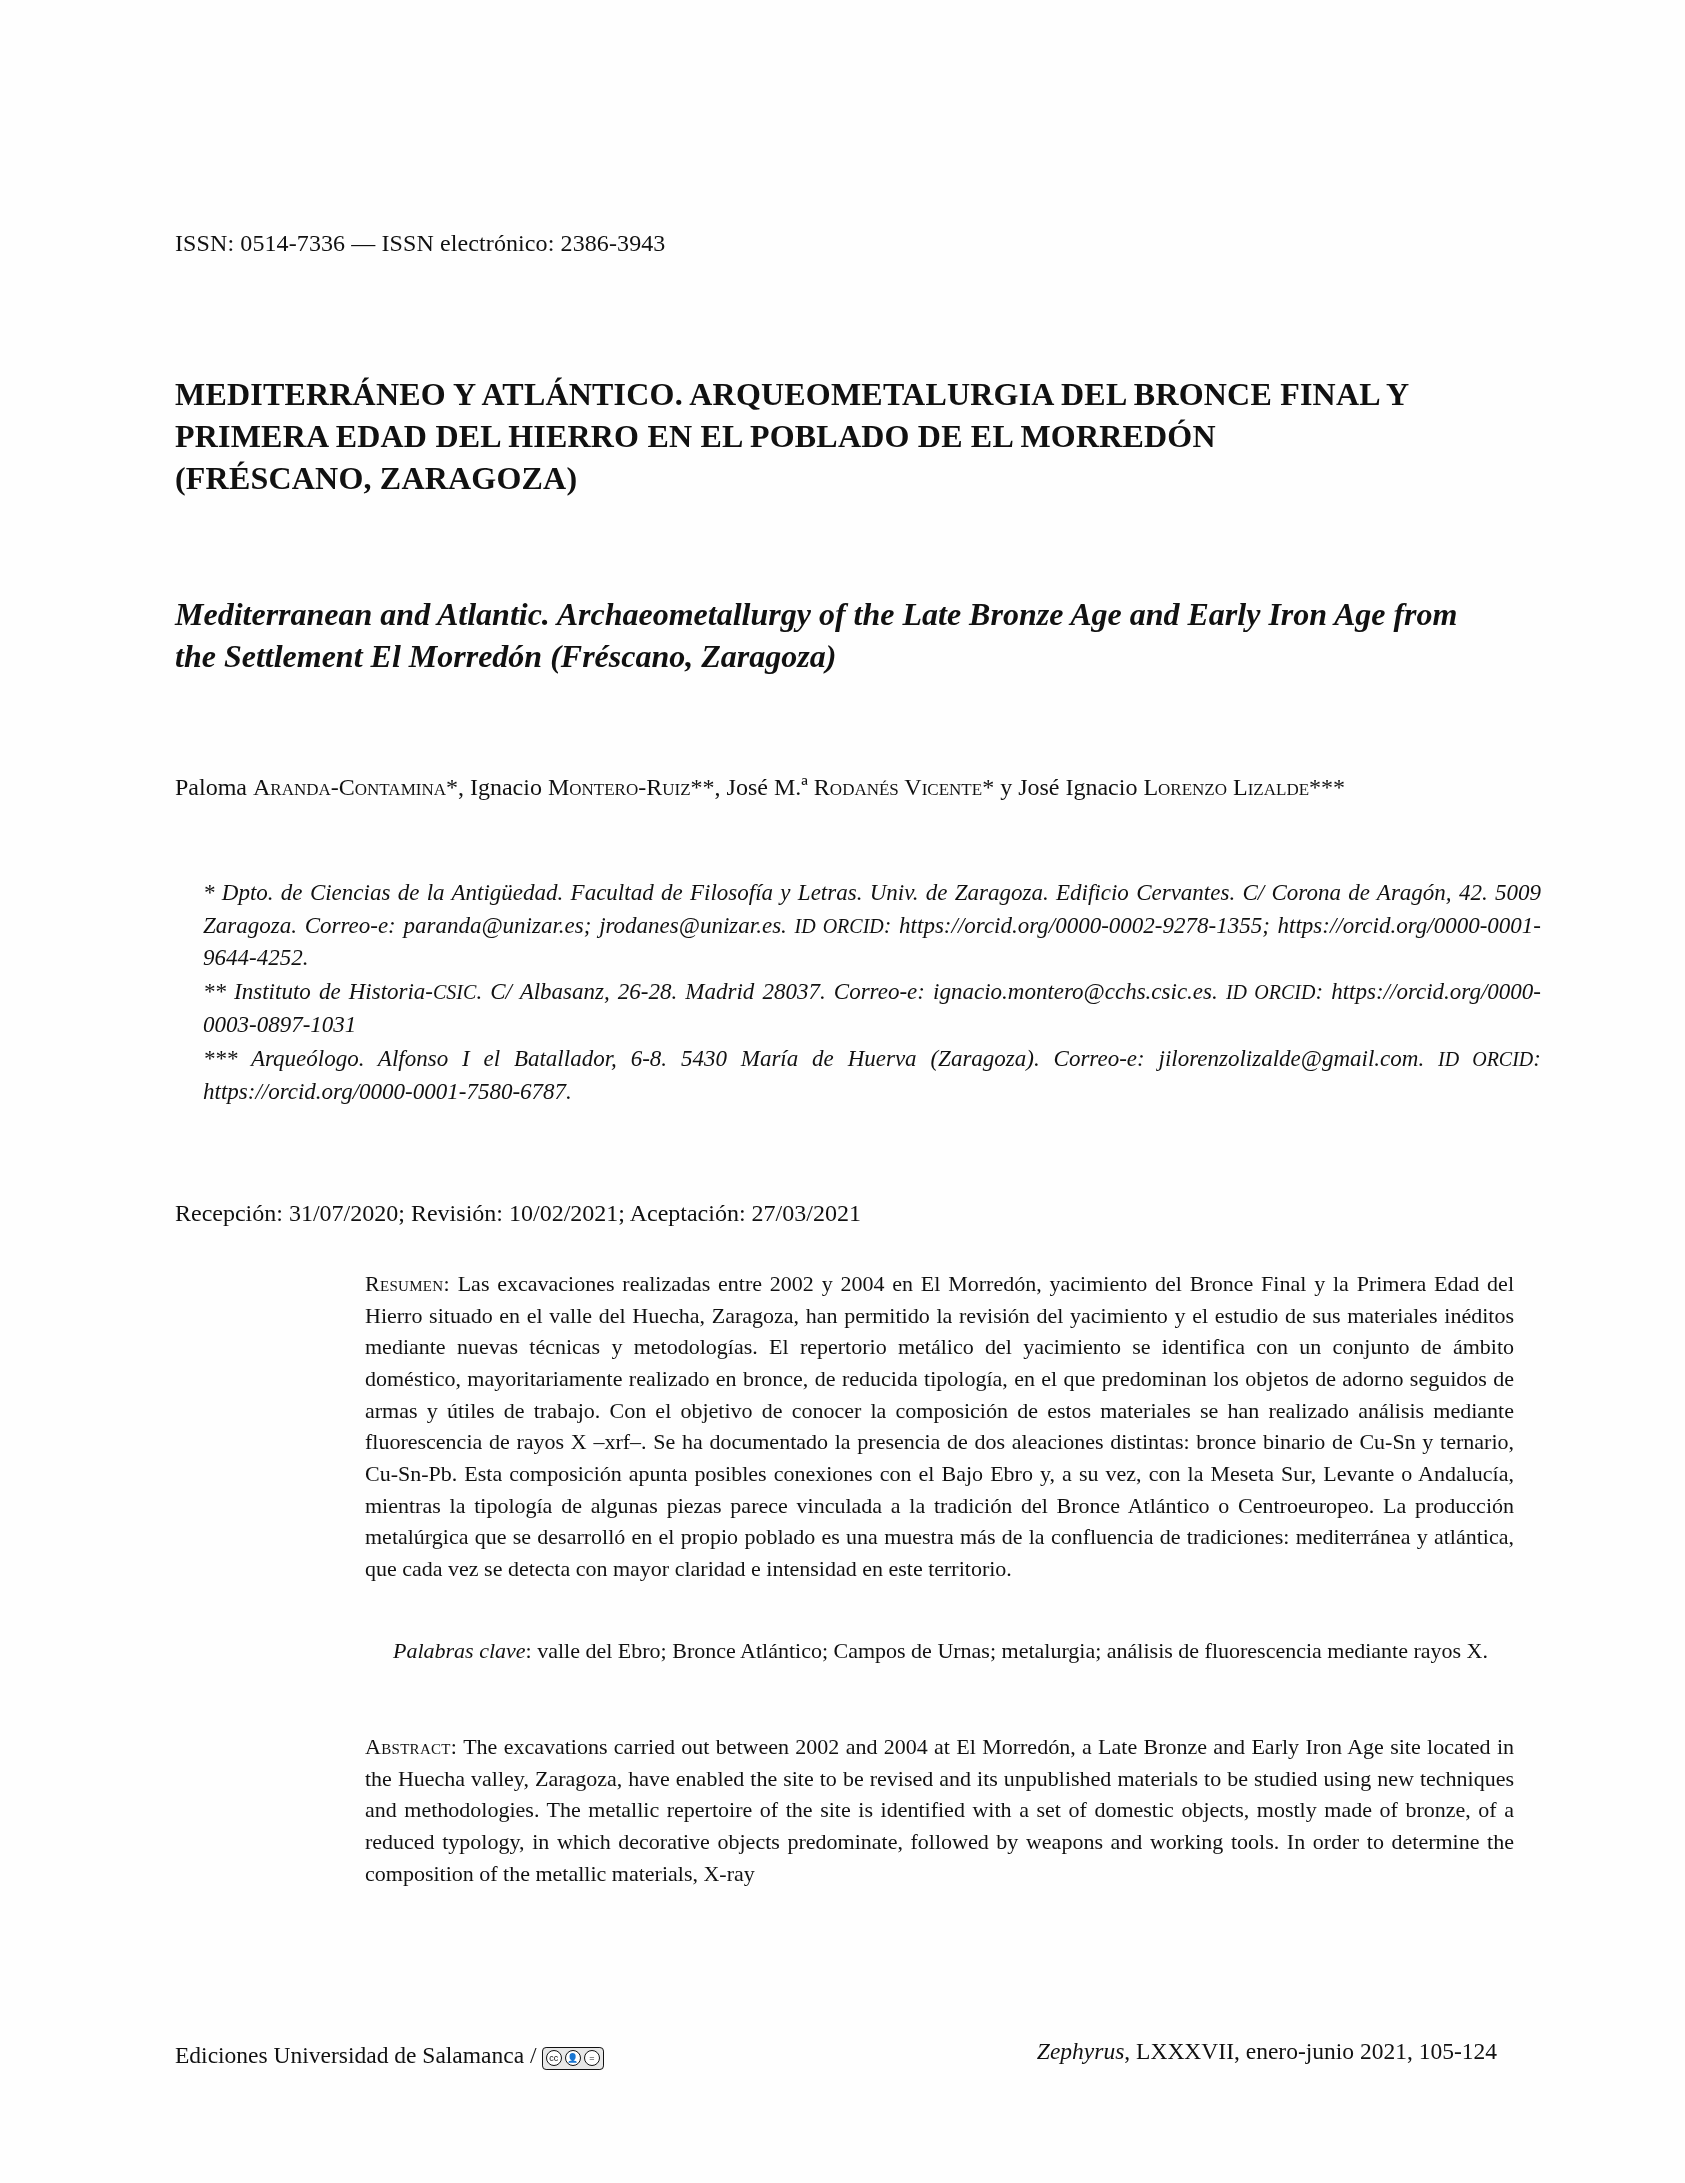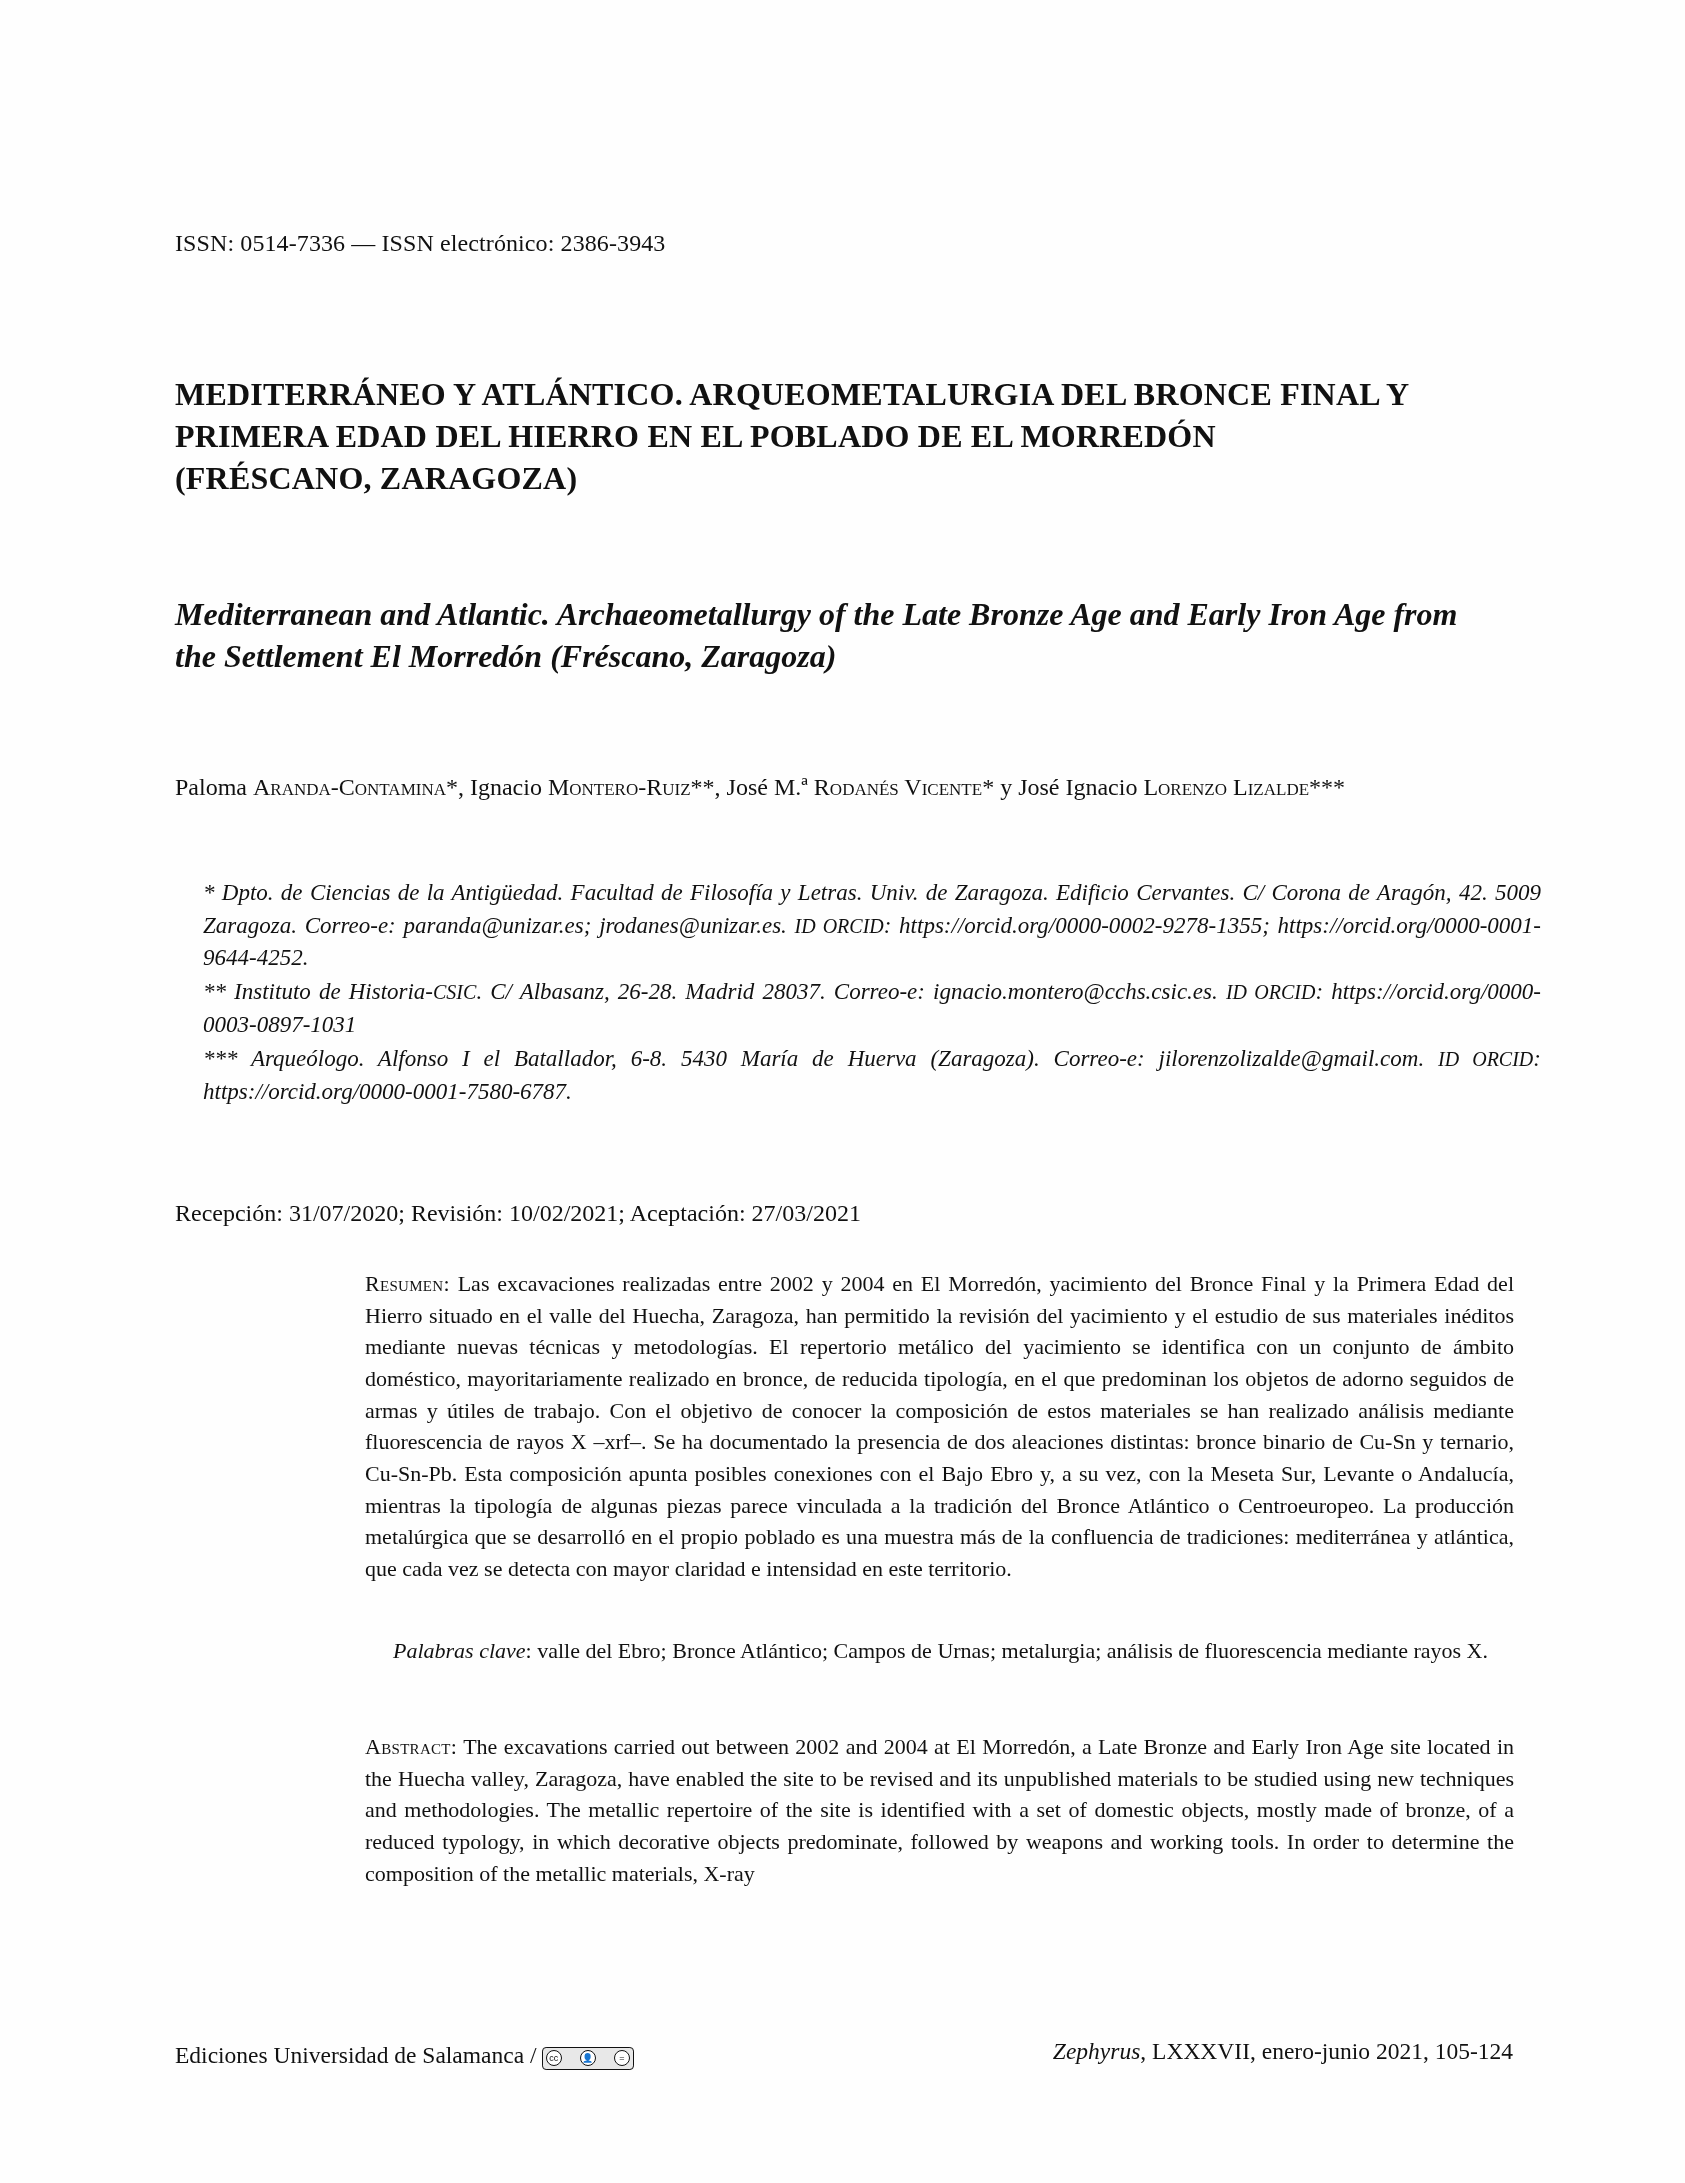--- a/index.html
+++ b/index.html
@@ -142,33 +142,33 @@
   .footer-left {
     position: absolute;
     left: 0;
     top: 4px;
     display: flex;
     align-items: center;
     gap: 5.5px;
   }
   .footer-right {
     position: absolute;
-    right: 0;
+    right: 16px;
     top: 0;
     text-align: right;
     white-space: nowrap;
   }
   .cc-badge {
     display: inline-flex;
     align-items: center;
     border: 1.4px solid #111;
     border-radius: 4.1px;
     height: 21px;
     padding: 0 2.8px;
-    gap: 18px;
+    gap: 3px;
     background: #e8e8e8;
     position: relative;
     top: 2.8px;
   }
   .cc-dot {
     width: 14px; height: 14px;
     border: 1.4px solid #111;
     border-radius: 50%;
     display: inline-block;
     font-size: 9px;

